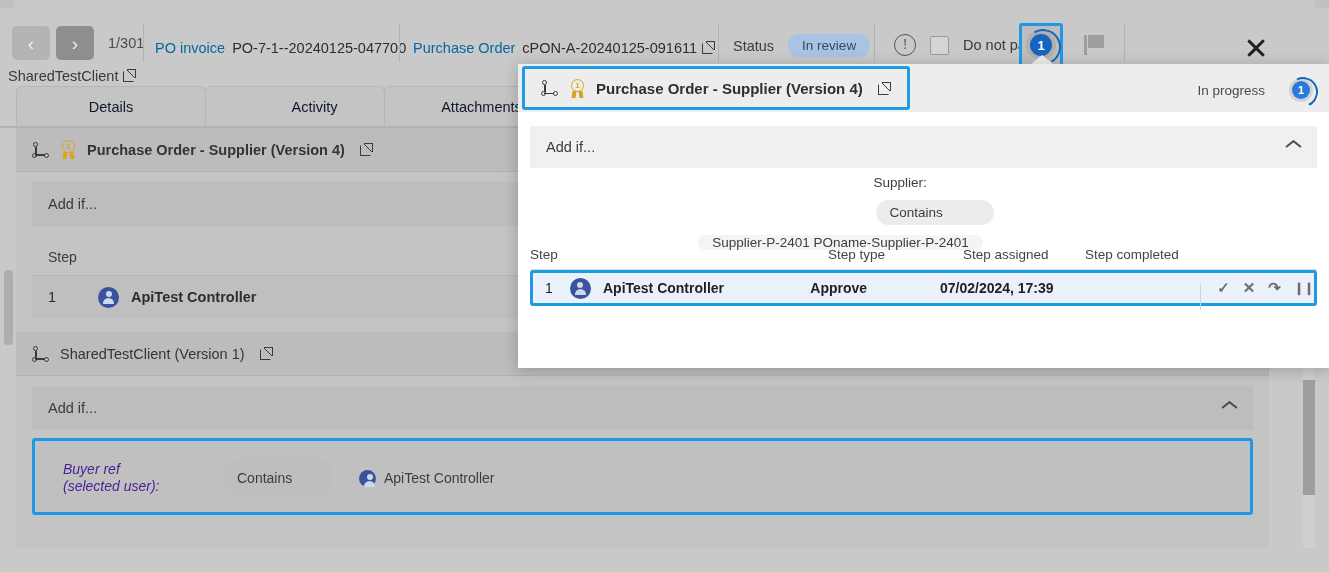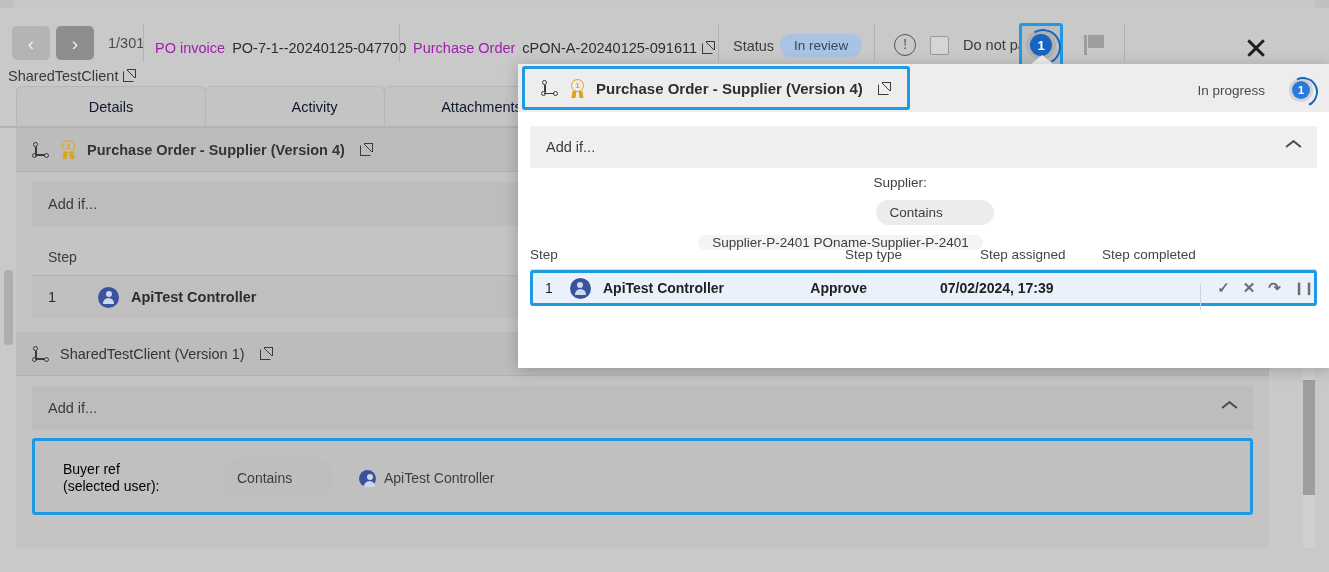--- a/index.html
+++ b/index.html
@@ -25,37 +25,37 @@
     width:38px; height:34px; border-radius:5px;
     display:flex; align-items:center; justify-content:center;
     color:#efefef; font-size:19px; line-height:1;
   }
   .nav-btn.prev { background:#b4b4b4; }
   .nav-btn.next { background:#8e8e8e; }
   .pagecount { margin-left:8px; font-size:14.5px; color:#4b4b4b; }
   .vdiv { position:absolute; top:16px; width:1px; height:38px; background:#b3b3b3; }
 
   .hdr-field { position:absolute; top:32px; font-size:14.5px; color:#3c3c3c; white-space:nowrap; }
-  .hdr-field .lbl { color:#a21caf; }
+  .hdr-field .lbl { color:#0369a1; }
   .hdr-field .val { color:#2e2e2e; margin-left:7px; }
 
   .ext-ico { display:inline-block; width:13px; height:13px; position:relative; vertical-align:-1px; margin-left:5px; }
   .ext-ico::before {
     content:""; position:absolute; left:0; bottom:0; width:9px; height:9px;
     border:1.6px solid #3b3b3b; border-top-color:transparent; border-right-color:transparent;
   }
   .ext-ico::after {
     content:""; position:absolute; right:0; top:0; width:8px; height:8px;
     border-top:1.6px solid #3b3b3b; border-right:1.6px solid #3b3b3b;
     background: linear-gradient(to bottom left, transparent 46%, #3b3b3b 46%, #3b3b3b 56%, transparent 56%);
   }
 
   .subclient { position:absolute; left:8px; top:60px; font-size:14.5px; color:#3a3a3a; white-space:nowrap; }
 
-  .status-wrap { position:absolute; top:26px; display:flex; align-items:center; gap:6px; }
+  .status-wrap { position:absolute; top:26px; display:flex; align-items:center; gap:14px; }
   .status-lbl { font-size:14.5px; color:#3c3c3c; }
   .status-pill {
     background:#a9c3e5; color:#34495e; font-size:13.5px;
     padding:4px 14px; border-radius:12px;
   }
 
   .warn-ico {
     width:22px; height:22px; border-radius:50%; border:1.7px solid #555;
     display:flex; align-items:center; justify-content:center;
     font-size:14px; color:#555; font-family:"Liberation Serif", serif;
@@ -166,21 +166,21 @@
     border-radius:6px 6px 0 0; background:#cfd8ea;
   }
 
   .cancel-badge {
     width:21px; height:21px; border-radius:50%; border:2.2px solid #d4452a;
     display:flex; align-items:center; justify-content:center;
     font-size:11px; font-weight:bold; color:#d4452a; box-sizing:border-box;
   }
 
   .cond-row { display:flex; align-items:center; padding:9px 0 0 28px; gap:10px; }
-  .cond-lbl { font-size:14px; color:#000000; width:150px; line-height:1.25; }
+  .cond-lbl { font-size:14px; color:#4c1d95; width:150px; line-height:1.25;font-style:italic; }
   .pill-op {
     background:#bebebe; border-radius:18px; height:40px; width:110px;
     display:flex; align-items:center; padding:0 14px; font-size:14px; color:#3d3d3d;
   }
   .pill-val {
     background:#c0c0c0; border-radius:18px; height:40px; flex:1;
     display:flex; align-items:center; padding:0 16px; font-size:14px; color:#3d3d3d; gap:8px;
   }
 
   .hl-box { border:3px solid #1e9ae5; border-radius:3px; }
@@ -453,21 +453,21 @@
       <div class="pop-cond">
         <span class="pop-cond-lbl">Supplier:</span>
         <span class="pop-op">Contains</span>
         <span class="pop-val" style="margin-right:188px;">Supplier-P-2401 POname-Supplier-P-2401</span>
       </div>
 
     </div>
 
     <div class="pop-tbl-hdr">
       <span style="width:298px;">Step</span>
-      <span style="width:135px;margin-left:17px;">Step type</span>
+      <span style="width:135px;">Step type</span>
       <span style="width:122px;">Step assigned</span>
       <span style="width:150px;">Step completed</span>
     </div>
 
     <div class="pop-row-hl hl-box">
       <span style="width:38px; padding-left:12px; font-weight:400;">1</span>
       <span class="avatar"></span>
       <span style="width:228px; padding-left:12px;">ApiTest Controller</span>
       <span style="width:135px;">Approve</span>
       <span style="width:175px;">07/02/2024, 17:39</span>

